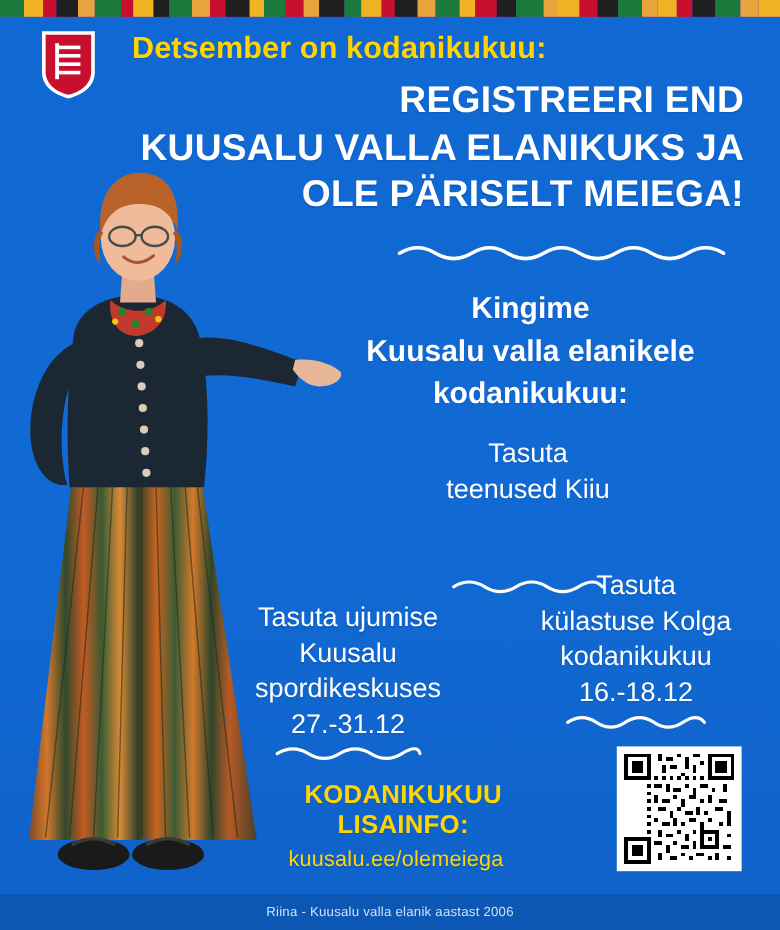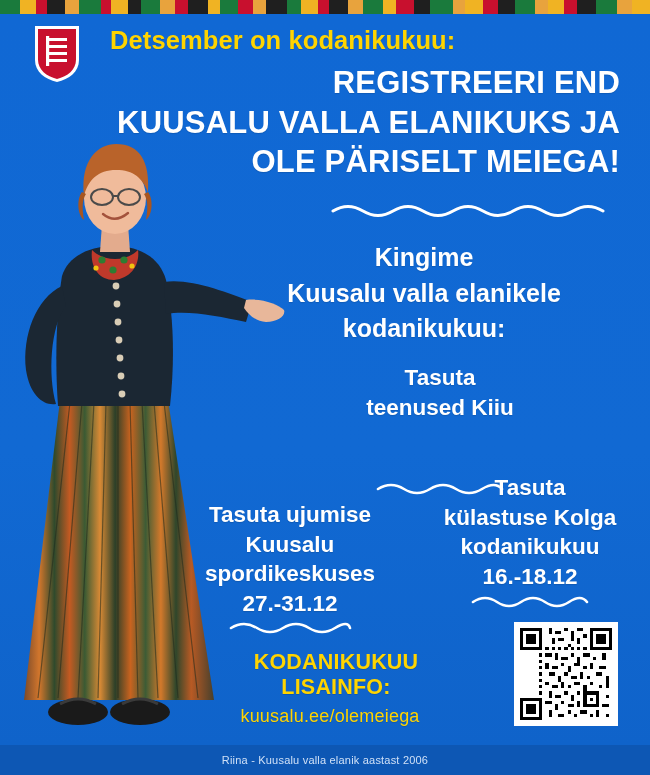--- a/index.html
+++ b/index.html
@@ -91,37 +91,37 @@
     margin: 0;
     text-align: right;
     padding-right: 14px;
     text-shadow: 0 1px 1px rgba(0,0,0,.13);
   }
   .headline .l { display: block; white-space: nowrap; }
 
   
   .gift-intro {
     position: absolute;
-    right: 26px; top: 240px;
+    right: 8px; top: 240px;
     width: 400px;
     text-align: center;
     color: #ffffff;
     font-size: 25px;
     font-weight: 800;
     line-height: 1.42;
     z-index: 7;
     text-shadow: 0 1px 1px rgba(0,0,0,.13);
   }
   .gift-intro .l { display: block; }
 
   
   .offer {
     position: absolute;
     color: #ffffff;
-    font-weight: 700;
+    font-weight: 400;
     text-align: center;
     line-height: 1.32;
     z-index: 7;
     text-shadow: 0 1px 1px rgba(0,0,0,.13);
   }
   .offer .l { display: block; }
   .offer-1 { left: 320px; top: 363px; width: 240px; font-size: 22.5px; }
   .offer-2 { left: 175px; top: 500px; width: 230px; font-size: 22.5px; }
   .offer-3 { left: 420px; top: 473px; width: 220px; font-size: 22.5px; }
 

